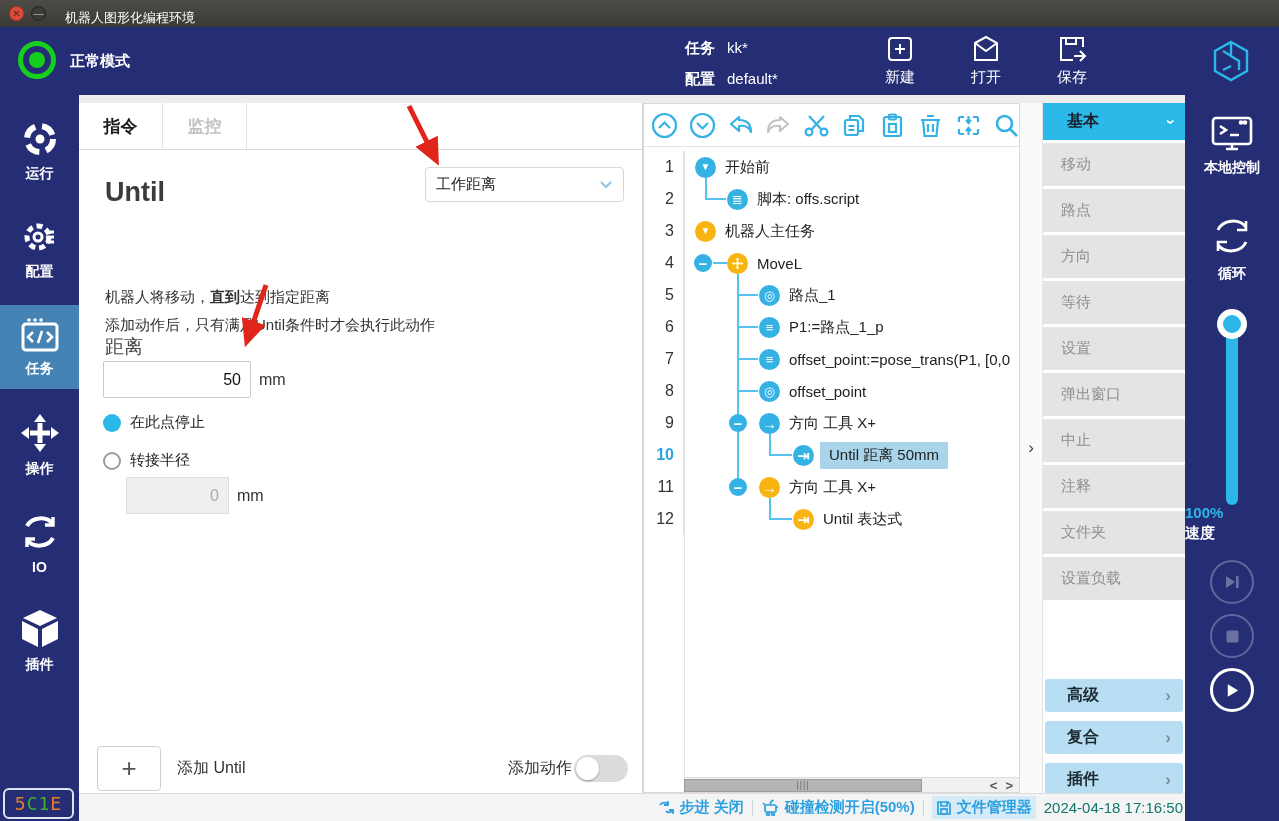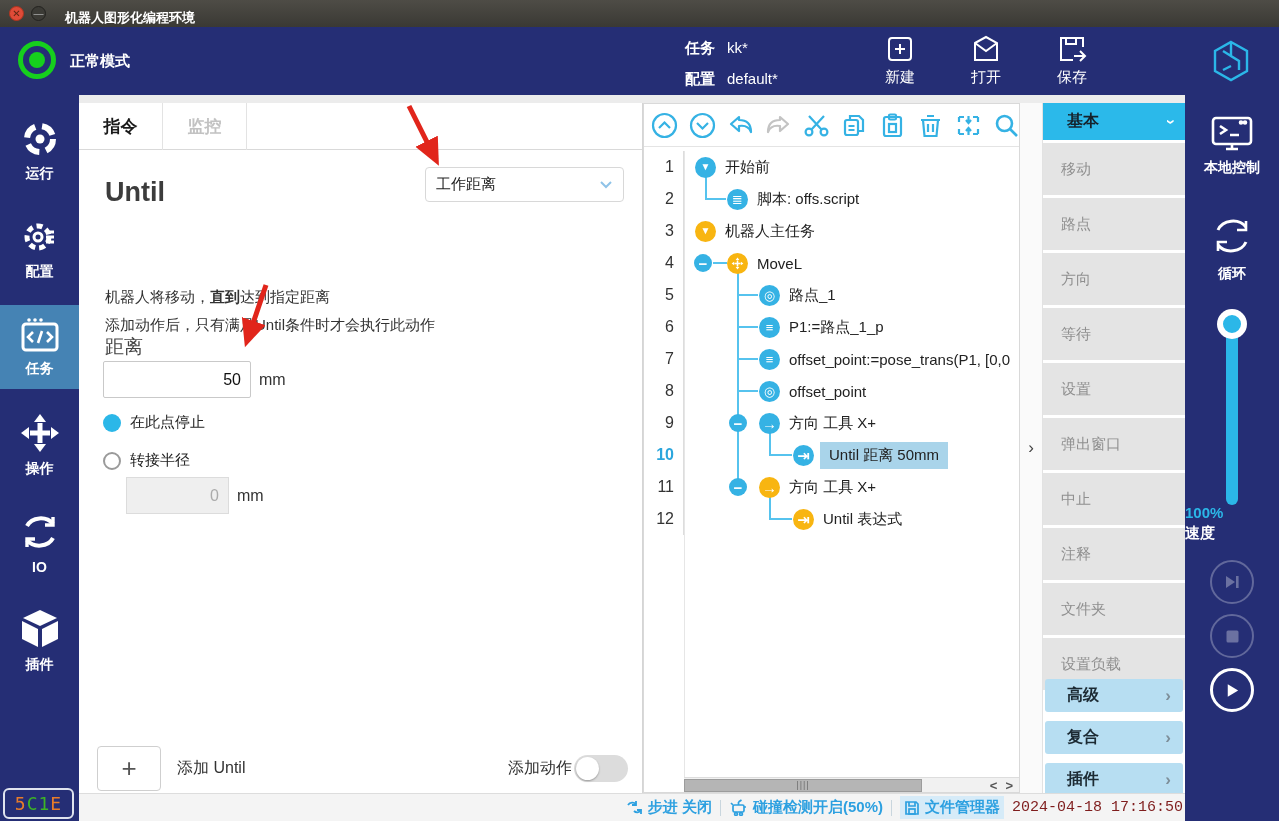--- a/index.html
+++ b/index.html
@@ -6,21 +6,21 @@
   html,body { width:1279px; height:821px; overflow:hidden; }
   body { font-family:"Liberation Sans","DejaVu Sans",sans-serif; position:relative; background:#ececec; }
 
   
   .titlebar { position:absolute; left:0; top:0; width:1279px; height:27px;
     background:linear-gradient(#4e4c46,#3a3934); display:flex; align-items:center; padding:0 9px; z-index:5; }
   .winbtn { width:15px; height:15px; border-radius:50%; margin-right:7px; display:flex; align-items:center; justify-content:center;
     font-size:10px; color:#5e2612; flex:none; }
   .winbtn.close { background:#df4b38; border:1px solid #b0341f; }
   .winbtn.min { background:#3c3b36; border:1px solid #23221f; color:#aaa; }
-  .wintitle { color:#fff; font-weight:bold; font-size:13px; margin-left:12px;margin-top:8px; }
+  .wintitle { color:#fff; font-weight:normal; font-size:13px; margin-left:12px;margin-top:8px; }
 
   
   .topbar { position:absolute; left:0; top:27px; width:1279px; height:68px; background:#252e75; z-index:4; }
   .mode-ind { position:absolute; left:18px; top:14px; width:38px; height:38px; border-radius:50%;
     border:5px solid #16cf1d; display:flex; align-items:center; justify-content:center; }
   .mode-ind::after { content:""; width:16px; height:16px; border-radius:50%; background:#16cf1d; }
   .mode-label { position:absolute; left:70px; top:25px; color:#fff; font-weight:bold; font-size:15px; }
   .taskinfo { position:absolute; left:685px; top:8px; color:#fff; font-size:15px; line-height:26px; }
   .taskinfo .row { display:flex; gap:12px; margin-bottom:5px; }
   .taskinfo .lbl { font-weight:bold; }
@@ -101,21 +101,21 @@
     justify-content:center; color:#6e6e6e; font-size:9px; letter-spacing:1px; }
   .harrows { margin-left:auto; display:flex; gap:8px; padding-right:6px; color:#555; font-size:13px; font-weight:bold; }
   .collapsestrip { position:absolute; left:1020px; top:103px; width:23px; height:690px; background:#fafafa;
     border-right:1px solid #e2e2e2; display:flex; align-items:center; justify-content:center; color:#444; font-size:17px; cursor:pointer; }
 
   
   .cmdpanel { position:absolute; left:1043px; top:103px; width:142px; height:690px; background:#fff; }
   .cmdheader { width:142px; height:37px; background:#2bb9ea; display:flex; align-items:center; padding:0 12px 0 24px;
     font-size:16px; font-weight:bold; color:#15222b; cursor:pointer; }
   .cmdheader .chev { margin-left:auto; color:#fff; }
-  .cmditem { width:142px; height:52px; margin-top:3px; background:#e4e4e4; color:#8f8f8f; font-size:15px;
+  .cmditem { width:142px; height:43px; margin-top:3px; background:#e4e4e4; color:#8f8f8f; font-size:15px;
     display:flex; align-items:center; padding-left:18px; cursor:pointer; }
   .cmdgroup { position:absolute; left:2px; width:138px; height:33px; background:#b7def2; border-radius:3px;
     display:flex; align-items:center; padding:0 12px 0 22px; font-size:16px; font-weight:bold; color:#1c2a33; cursor:pointer; }
   .cmdgroup .chev { margin-left:auto; color:#7e8f9a; font-size:17px; }
 
   
   .rightbar { position:absolute; left:1185px; top:95px; width:94px; height:726px; background:#252e75; z-index:3; }
   .rb-item { display:flex; flex-direction:column; align-items:center; gap:6px; color:#fff; cursor:pointer; }
   .rb-label { font-size:14px; font-weight:bold; }
   .slider { position:absolute; left:41px; top:218px; width:12px; height:192px; background:#2bb7e8; border-radius:6px; cursor:pointer; }
@@ -130,21 +130,21 @@
     justify-content:center; cursor:pointer; }
   .pbtn.dim { border:2px solid rgba(255,255,255,.28); color:rgba(255,255,255,.32); }
   .pbtn.lit { border:3px solid #fff; color:#fff; }
 
   
   .statusbar { position:absolute; left:79px; top:793px; width:1106px; height:28px; background:#f4f4f4; border-top:1px solid #ddd;
     display:flex; align-items:center; justify-content:flex-end; gap:8px; padding-right:2px; font-size:15px; }
   .st-item { display:flex; align-items:center; gap:5px; color:#2da0e0; font-weight:bold; white-space:nowrap; }
   .st-sep { width:1px; height:16px; background:#c9d6de; }
   .st-item.fm { background:#d6ebf8; padding:2px 4px; }
-  .st-time { color:#7f1d1d; white-space:nowrap;font-family:Liberation Mono, monospace; }
+  .st-time { color:#0f766e; white-space:nowrap; }
 
   .overlay { position:absolute; left:0; top:0; width:1279px; height:821px; pointer-events:none; z-index:40; }
   svg { display:block; }
 </style>
 </head>
 <body>
 
 <div class="titlebar">
   <div class="winbtn close">✕</div>
   <div class="winbtn min">—</div>

